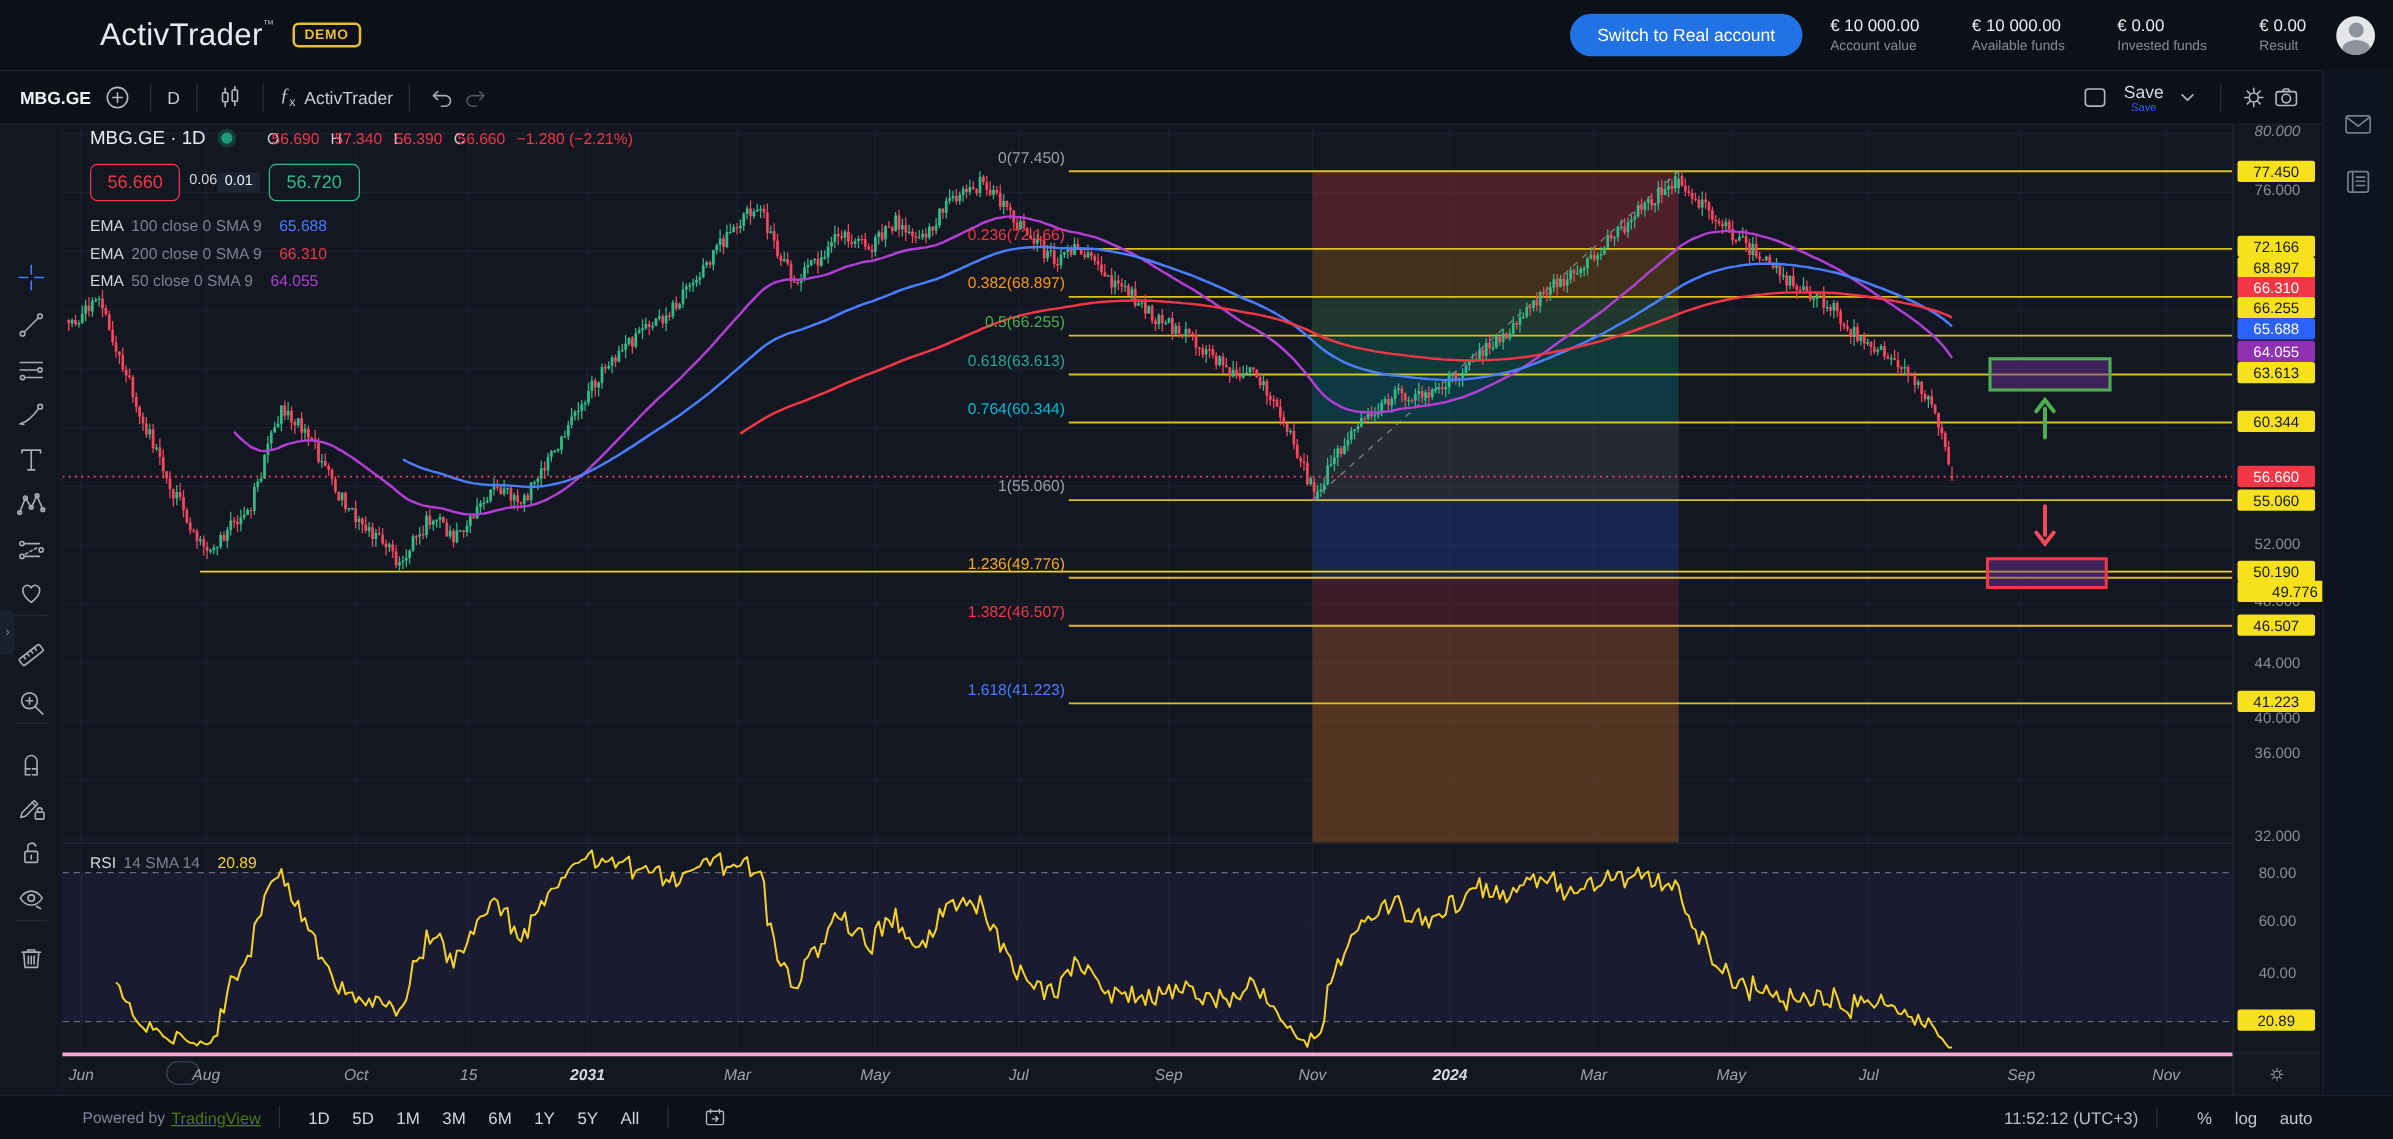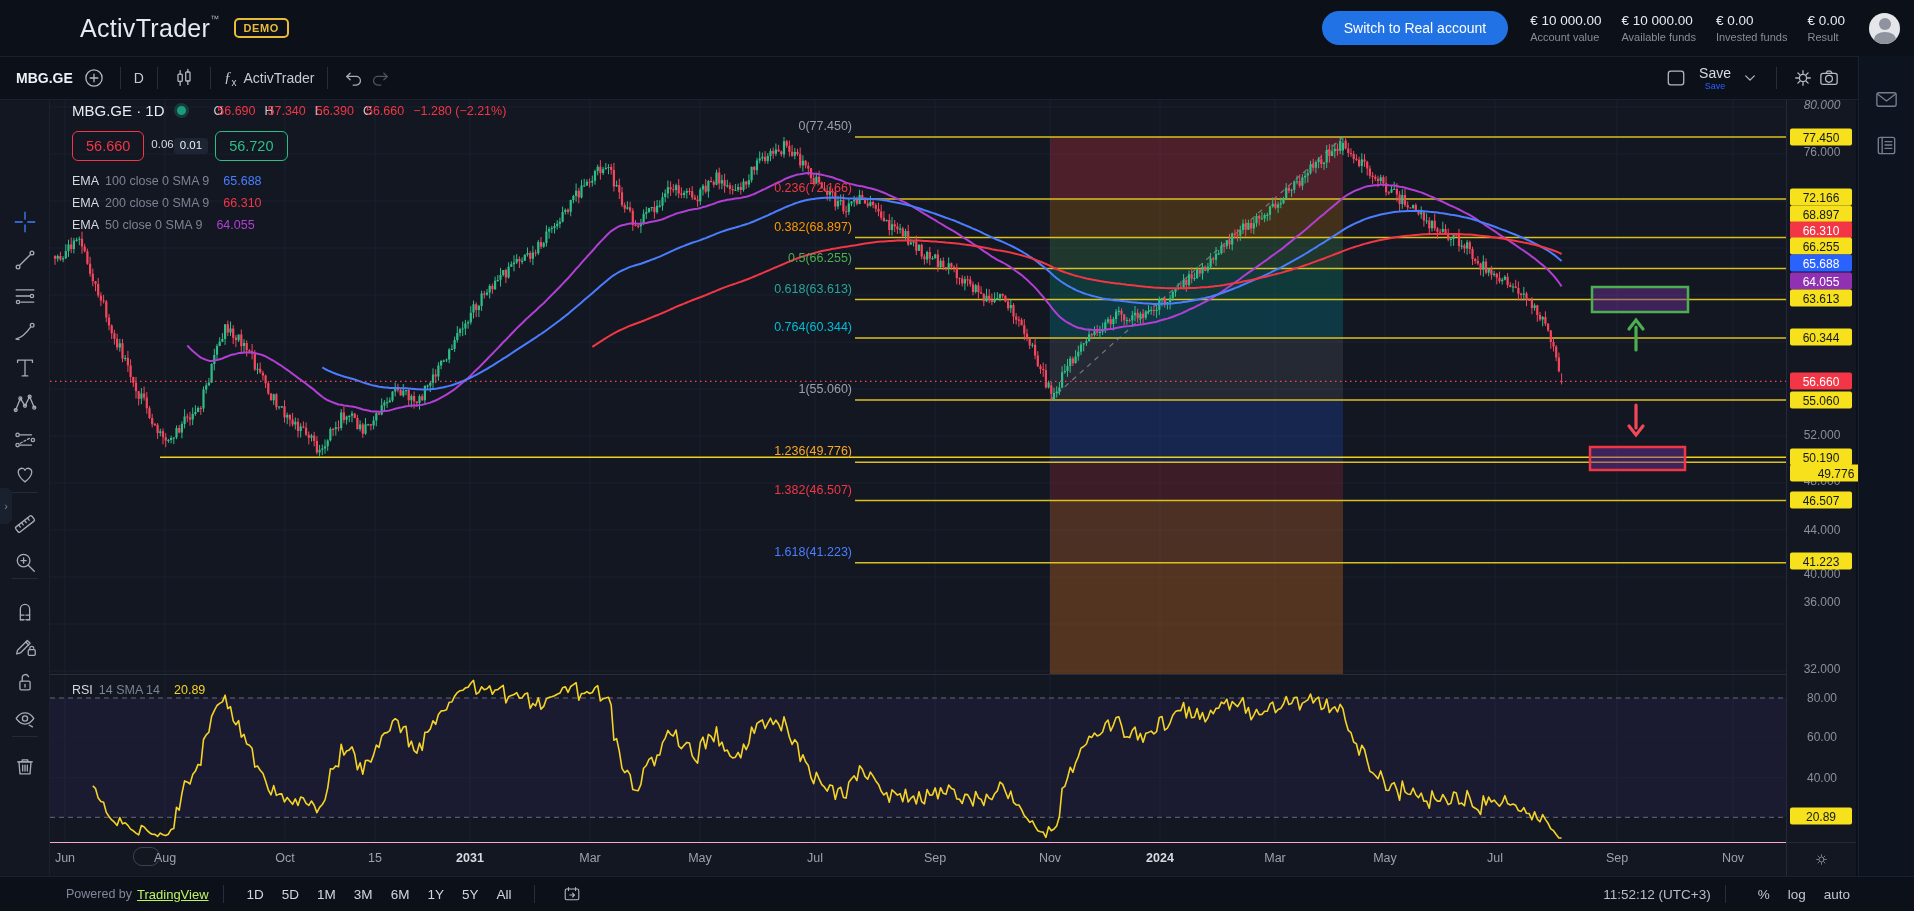--- a/index.html
+++ b/index.html
@@ -5,21 +5,21 @@
 <style>
   html,body{margin:0;padding:0;}
   body{width:1914px;height:911px;background:#0c1019;font-family:"Liberation Sans",sans-serif;color:#d1d4dc;overflow:hidden;position:relative;-webkit-font-smoothing:antialiased;}
   
   #topbar{position:absolute;left:0;top:0;width:1914px;height:56px;background:#0c1019;display:flex;align-items:center;}
   #logo{margin-left:80px;font-size:25px;color:#e7eaf0;letter-spacing:.3px;font-weight:400;}
   #logo .tm{font-size:9px;vertical-align:top;color:#aab0bc;}
   #demo-badge{margin-left:14px;border:2px solid #e8bc3a;color:#e8bc3a;font-size:11px;font-weight:700;letter-spacing:.6px;padding:2px 8px;border-radius:5px;}
   #topbar .spacer{flex:1;}
   #switch-btn{background:#2172e5;color:#fff;border:none;font-size:14px;font-family:inherit;padding:9px 22px;border-radius:17px;cursor:pointer;white-space:nowrap;}
-  #stats{display:flex;gap:20px;margin:0 24px 0 22px;}
+  #stats{display:flex;gap:42px;margin:0 24px 0 22px;}
   .stat .v{font-size:13.5px;color:#e8eaef;white-space:nowrap;}
   .stat .l{font-size:11px;color:#878c99;margin-top:3px;white-space:nowrap;}
   #avatar{width:31px;height:31px;border-radius:50%;background:#e4e6ea;margin-right:14px;position:relative;overflow:hidden;cursor:pointer;flex:none;}
   #avatar .head{position:absolute;left:9.5px;top:5px;width:12px;height:12px;border-radius:50%;background:#8e939e;}
   #avatar .body{position:absolute;left:4.5px;top:19px;width:22px;height:14px;border-radius:50%;background:#8e939e;}
   
   #ctoolbar{position:absolute;left:0;top:56px;width:1914px;height:44px;background:#0c1019;border-top:1px solid #1b2130;border-bottom:1px solid #1b2130;display:flex;align-items:center;box-sizing:border-box;padding:0 0 0 16px;}
   #ctoolbar .sep{width:1px;height:22px;background:#262d3d;margin:0 13px;flex:none;}
   #symbol-name{font-size:14px;font-weight:700;color:#eef1f6;margin-right:8px;}
   .tbtn{display:flex;align-items:center;gap:7px;color:#c6cad4;font-size:14px;cursor:pointer;flex:none;}
@@ -43,30 +43,30 @@
   
   #plot-bg{position:absolute;left:50px;top:100px;width:1806px;height:776px;background:#131722;}
   #main-svg{position:absolute;left:50px;top:100px;}
   #rsi-svg{position:absolute;left:50px;top:676px;}
   #pane-sep{position:absolute;left:50px;top:674px;width:1736px;height:1px;background:#262d3d;}
   
   #price-axis{position:absolute;left:1786px;top:100px;width:70px;height:776px;background:#131722;border-left:1px solid #242a38;box-sizing:border-box;cursor:ns-resize;}
   .ax-tick{position:absolute;left:0;width:70px;text-align:center;font-size:12px;color:#8a8f9b;transform:translateY(-50%);}
   .ax-badge{position:absolute;left:3px;min-width:52px;text-align:center;font-size:12px;padding:1.5px 5px;border-radius:2px;transform:translateY(-50%);white-space:nowrap;}
   
-  #time-axis{position:absolute;left:50px;top:842px;width:1736px;height:34px;border-top:1px solid #f9a8d4;box-sizing:border-box;cursor:ew-resize;}
+  #time-axis{position:absolute;left:50px;top:842px;width:1736px;height:34px;border-top:3px solid #f9a8d4;box-sizing:border-box;cursor:ew-resize;font-style:italic;}
   #axis-corner{position:absolute;left:1786px;top:842px;width:70px;height:34px;border-top:1px solid #242a38;box-sizing:border-box;display:flex;align-items:center;justify-content:center;}
   #axis-corner svg{width:17px;height:17px;stroke:#8a8f9b;fill:none;stroke-width:1.4;stroke-linecap:round;}
   .t-label{position:absolute;top:8px;transform:translateX(-50%);font-size:12.5px;color:#9ca1ad;white-space:nowrap;}
   .t-label.bold{color:#d7dae1;font-weight:700;}
   #pane-pill{position:absolute;left:83px;top:4px;width:25px;height:17px;border:1px solid #3a4153;border-radius:9px;cursor:pointer;}
   
   #bottombar{position:absolute;left:0;top:876px;width:1914px;height:35px;background:#0c1019;border-top:1px solid #1b2130;display:flex;align-items:center;box-sizing:border-box;padding:0 64px 0 66px;font-size:13px;}
   #powered{color:#81869a;font-size:12.5px;white-space:nowrap;}
-  #tv-link{color:#bef264;text-decoration:underline;margin-left:5px;cursor:pointer;}
+  #tv-link{color:#4d7c0f;text-decoration:underline;margin-left:5px;cursor:pointer;}
   #bottombar .sep{width:1px;height:18px;background:#262d3d;margin:0 14px;}
   .range-btn{color:#d3d6dd;font-size:13.5px;padding:4px 9px;cursor:pointer;border-radius:3px;}
   #bottombar .right{margin-left:auto;display:flex;align-items:center;}
   #clock{color:#b9bdc7;font-size:13.5px;white-space:nowrap;}
   .toggle{color:#c2c6cf;font-size:13.5px;margin-left:18px;cursor:pointer;}
   #cal-icon{margin-left:10px;}
   #cal-icon svg{width:20px;height:20px;stroke:#b4b8c2;fill:none;stroke-width:1.5;stroke-linecap:round;stroke-linejoin:round;}
   
   #right-strip{position:absolute;left:1858px;top:56px;width:56px;height:820px;background:#0e1320;border-left:1px solid #1b2130;box-sizing:border-box;}
   .strip-icon{position:absolute;left:14px;width:28px;height:28px;cursor:pointer;}

